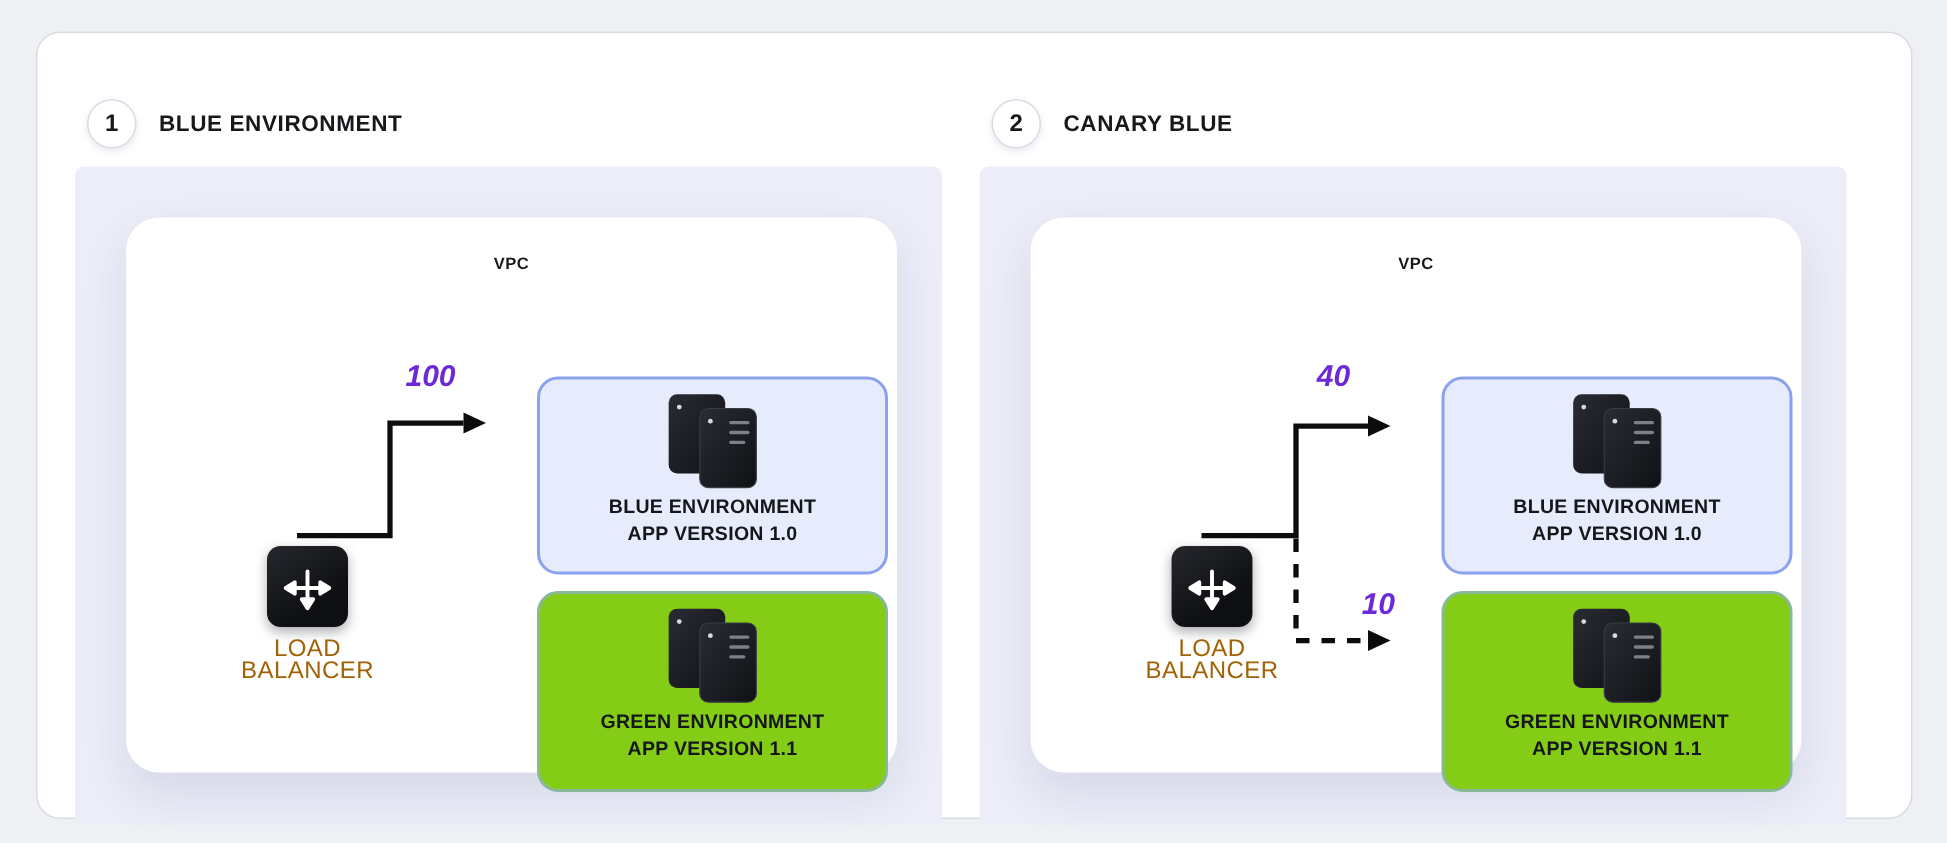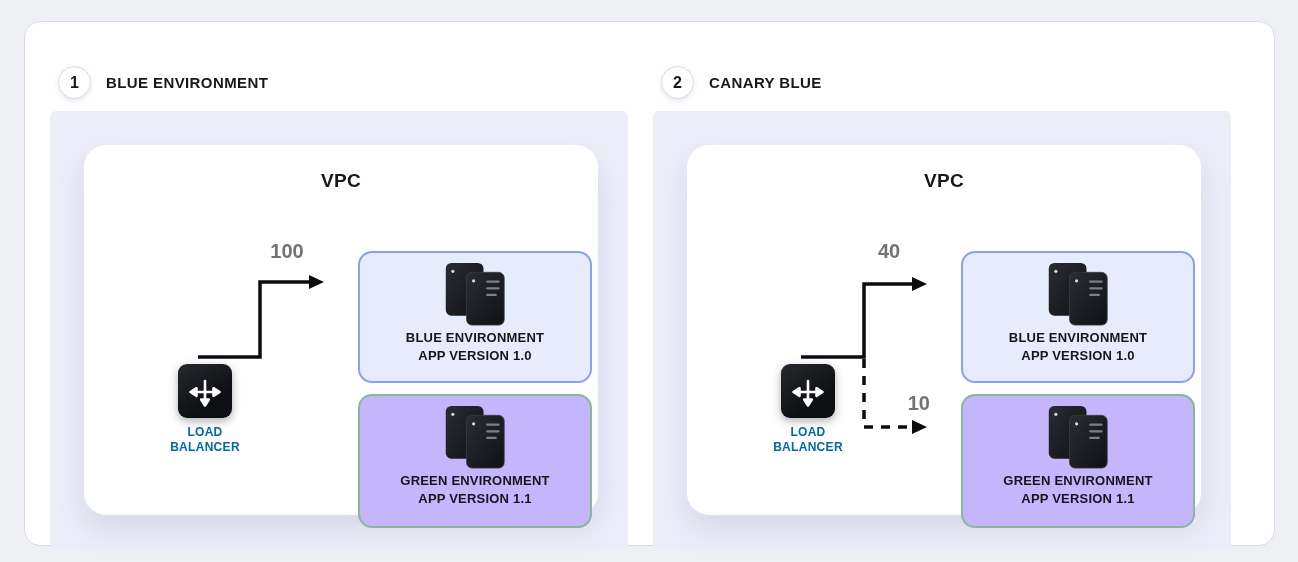--- a/index.html
+++ b/index.html
@@ -35,46 +35,46 @@
     position:absolute;left:3px;top:47px;width:578px;height:439px;
     background:#ecedf8;border-radius:6px;
   }
   .vpc{
     position:absolute;left:34px;top:34px;width:514px;height:370px;
     background:#ffffff;border-radius:22px;
     box-shadow:0 14px 30px rgba(85,90,145,.14);
   }
   .vpc-label{
     position:absolute;left:0;top:25px;width:100%;text-align:center;
-    font-size:19px;font-weight:bold;letter-spacing:.3px;color:#17181b;
+    font-size:11px;font-weight:bold;letter-spacing:.3px;color:#17181b;
   }
   
   .lb-icon{
     position:absolute;left:94px;top:219px;width:54px;height:54px;border-radius:9px;
     background:linear-gradient(145deg,#26282e 0%,#0e0f12 70%);
     box-shadow:0 3px 8px rgba(20,22,30,.35);
     display:flex;align-items:center;justify-content:center;
   }
   .lb-label{
     position:absolute;left:41px;top:280px;width:160px;text-align:center;
-    font-size:12px;font-weight:bold;line-height:15px;letter-spacing:.3px;color:#0369a1;
+    font-size:16px;font-weight:normal;line-height:15px;letter-spacing:.3px;color:#a16207;
   }
   .env-box{
     position:absolute;left:274px;width:234px;border-radius:14px;box-sizing:border-box;
     display:flex;flex-direction:column;align-items:center;
     padding-top:8px;
   }
   .env-box.blue{top:106px;height:132px;background:#e6ecfb;border:2px solid #8aa2ee;}
-  .env-box.green{top:249px;height:134px;background:#c4b5fd;border:2px solid #87b998;}
+  .env-box.green{top:249px;height:134px;background:#84cc16;border:2px solid #87b998;}
   .env-line{font-size:13px;font-weight:bold;line-height:18px;letter-spacing:.2px;color:#141619;text-align:center;}
   .servers-icon{width:96px;height:66px;margin-bottom:2px;}
   .arrows{position:absolute;left:0;top:0;width:582px;height:487px;pointer-events:none;}
   .arrow-label{
     position:absolute;width:80px;text-align:center;
-    font-size:20px;font-weight:bold;color:#737373;
+    font-size:20px;font-weight:bold;color:#6d28d9;font-style:italic;
   }
   .al-100{left:200px;top:176px;}
   .al-90{left:199px;top:176px;}
   .al-10{left:200px;top:328px;text-align:right;}
 </style>
 </head>
 <body>
 
 <div class="stage">
   <div class="card">

